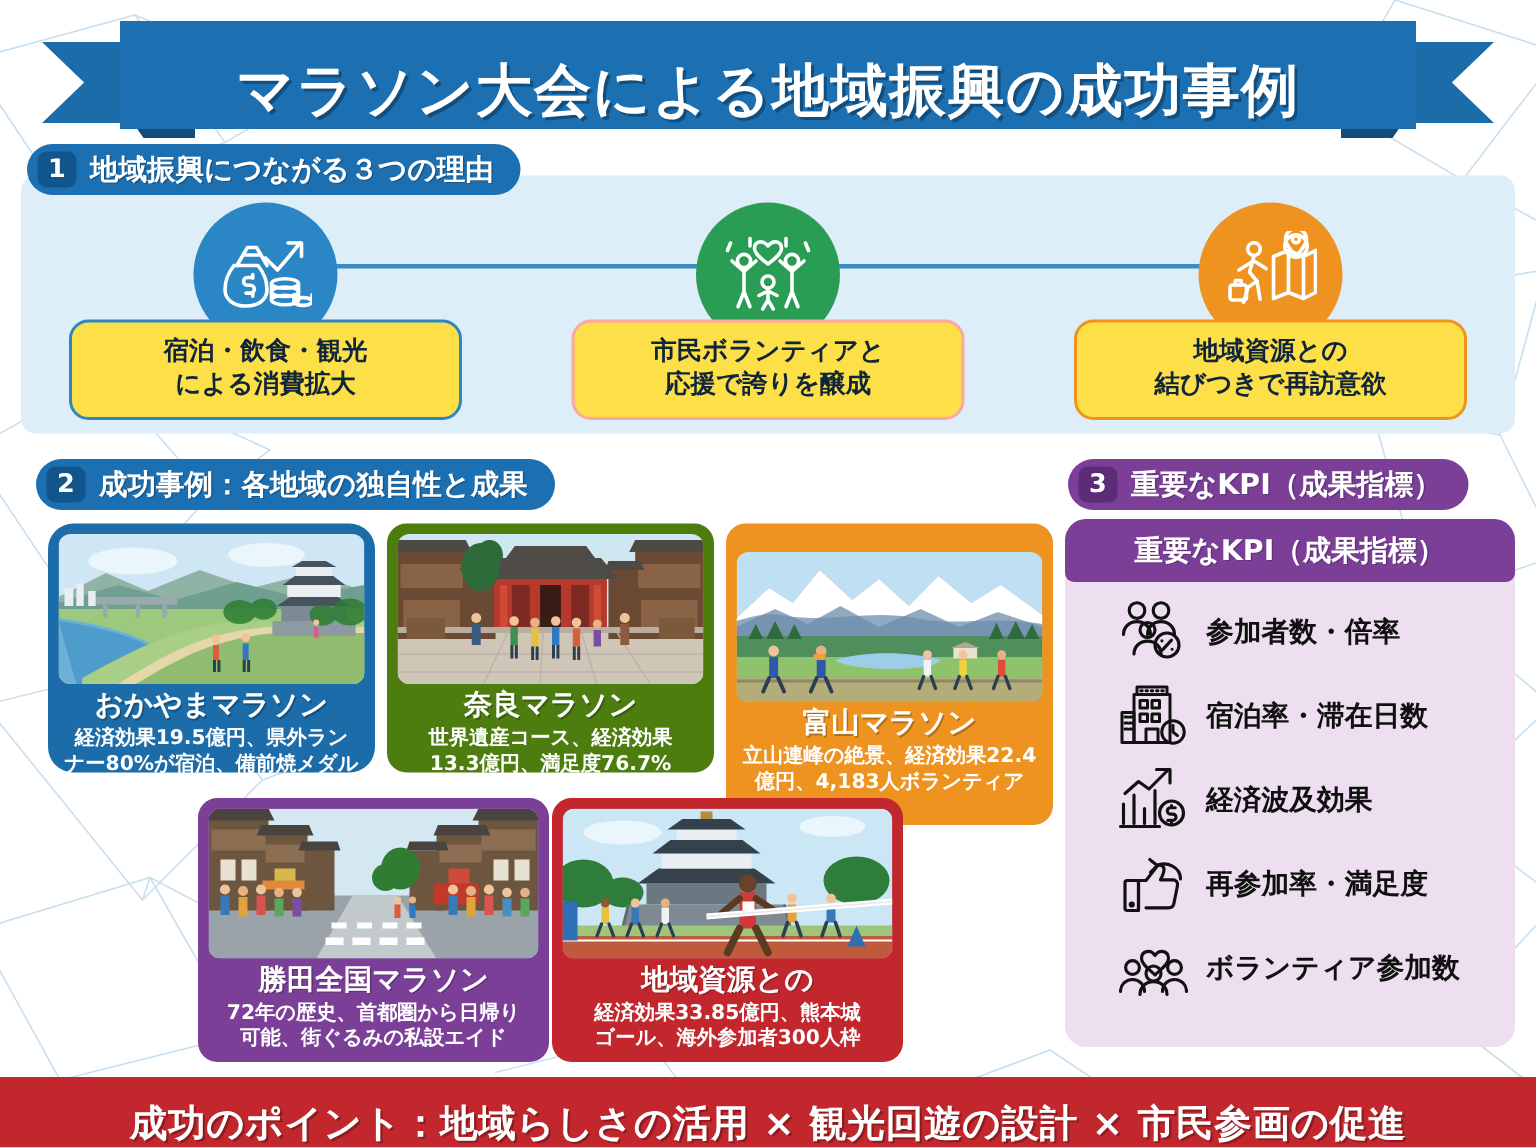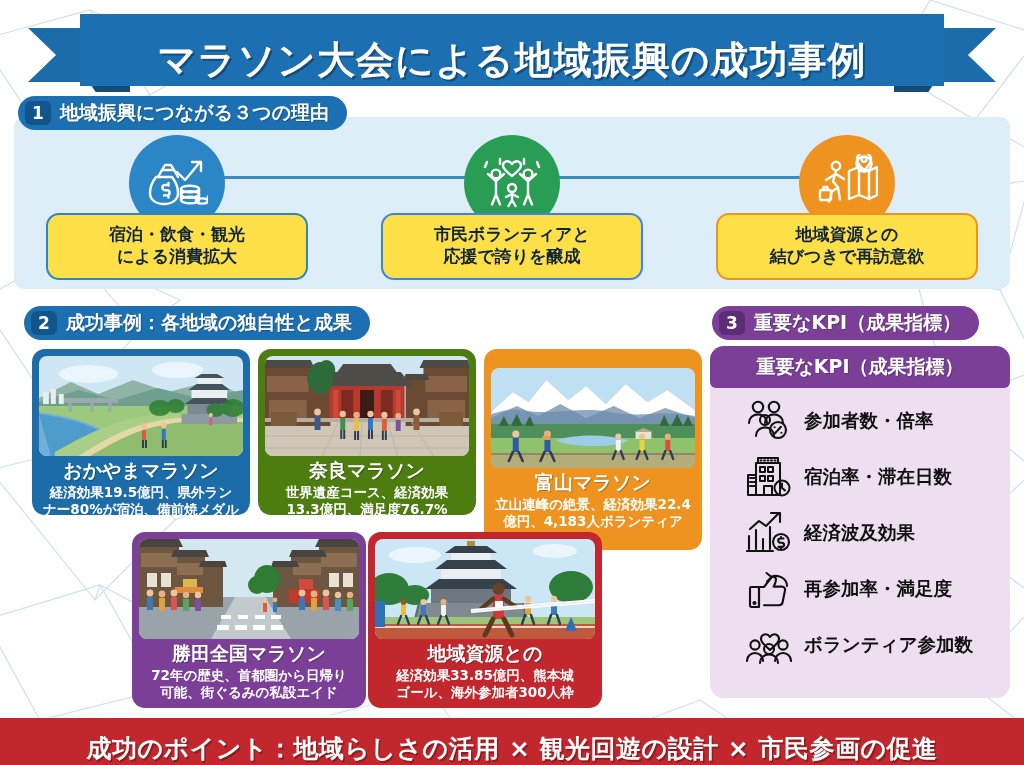--- a/index.html
+++ b/index.html
@@ -48,34 +48,34 @@
   .flowarrow{position:absolute;left:826px;top:169px;width:0;height:0;z-index:3;
     border-left:15px solid #3c8cc0;border-top:8px solid transparent;border-bottom:8px solid transparent;}
 
   .reason{position:absolute;z-index:4;width:262px;}
   .reason .circle{width:96px;height:96px;border-radius:50%;margin:0 auto;
     display:flex;align-items:center;justify-content:center;}
   .reason .rbox{margin-top:-18px;background:#fde047;border-radius:13px;
     padding:9px 6px 10px;text-align:center;box-sizing:border-box;position:relative;}
   .reason .rtext{font-size:17px;font-weight:bold;color:#10243a;line-height:1.28;white-space:pre-line;}
   .r1{left:46px;top:135px;}  .r1 .circle{background:#2b86c5;} .r1 .rbox{border:2px solid #2b86c5;}
-  .r2{left:381px;top:135px;} .r2 .circle{background:#2a9d55;} .r2 .rbox{border:2px solid #3b82f6;}
+  .r2{left:381px;top:135px;} .r2 .circle{background:#2a9d55;} .r2 .rbox{border:2px solid #fca5a5;}
   .r3{left:716px;top:135px;} .r3 .circle{background:#ef9320;} .r3 .rbox{border:2px solid #ef9320;}
 
   
   .card{position:absolute;border-radius:13px;padding:7px;box-sizing:border-box;z-index:4;
     display:flex;flex-direction:column;}
   .card .thumb{width:100%;height:100px;border-radius:8px;overflow:hidden;flex:none;position:relative;}
   .card .thumb svg{display:block;width:100%;height:100%;}
   .card .cname{color:#fff;font-size:19px;font-weight:bold;text-align:center;margin-top:4px;
     text-shadow:1px 1px 0 rgba(0,0,0,.25);line-height:1.15;}
   .card .cdesc{color:#fff;font-size:13.5px;font-weight:bold;text-align:center;line-height:1.28;
     margin-top:2px;white-space:pre-line;}
 
-  #card-okayama{left:32px;top:349px;width:218px;height:166px;background:#1b6ca8;}
+  #card-okayama{left:32px;top:349px;width:218px;height:166px;background:#1b6ca8;border-radius:17px;}
   #card-nara   {left:258px;top:349px;width:218px;height:166px;background:#4d7c0f;}
   #card-toyama {left:484px;top:349px;width:218px;height:201px;background:#ef9320;justify-content:center;}
   #card-katsuta{left:132px;top:532px;width:234px;height:176px;background:#7b3f98;}
   #card-kumamoto{left:368px;top:532px;width:234px;height:176px;background:#c1272d;}
 
   
   .kpi-panel{position:absolute;left:710px;top:346px;width:300px;height:352px;
     background:#eddff0;border-radius:14px;z-index:3;}
   .kpi-bar{position:absolute;left:710px;top:346px;width:300px;height:42px;
     background:#7b3f98;border-radius:14px 14px 6px 6px;z-index:4;

